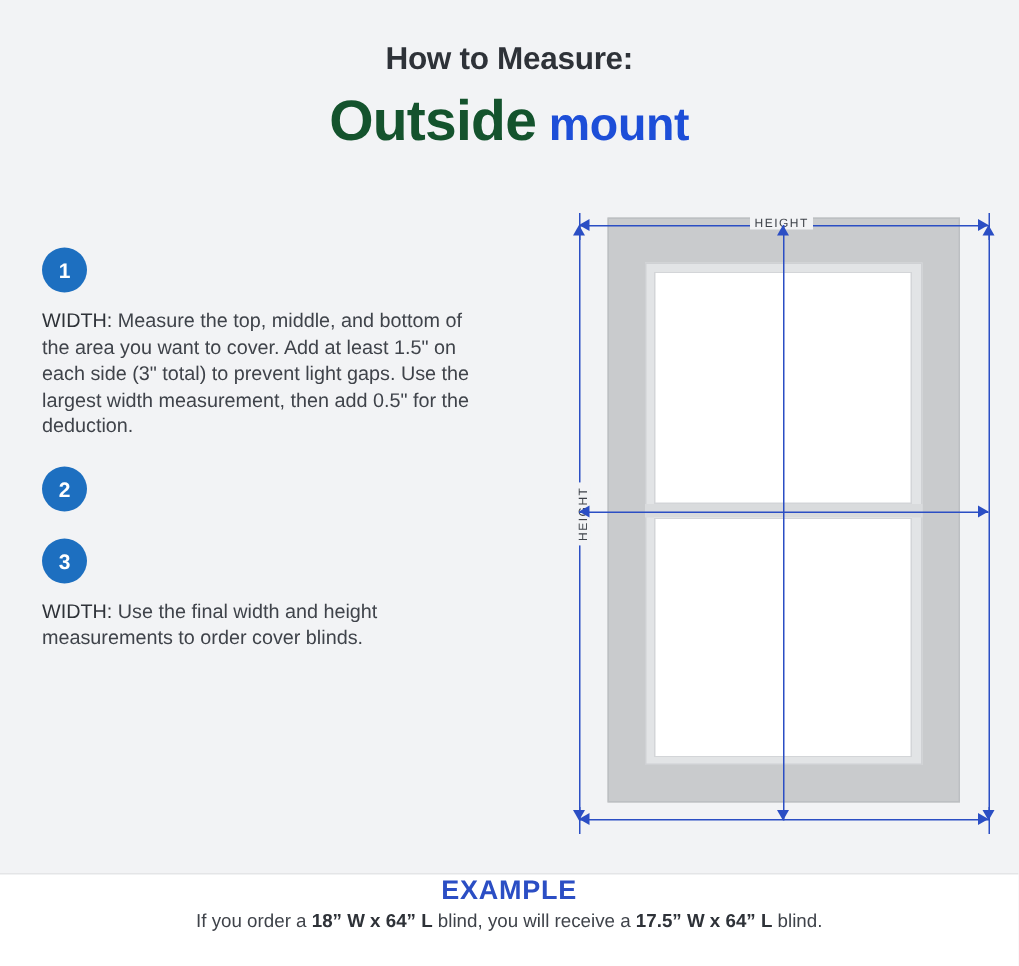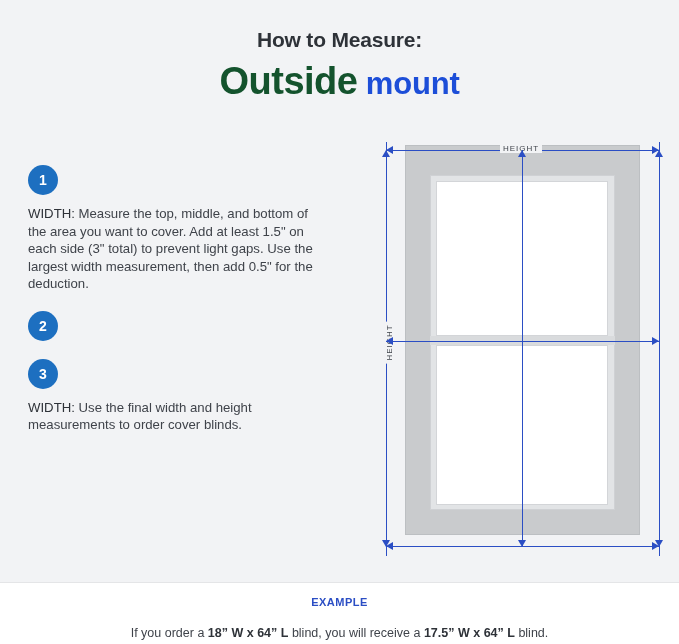--- a/index.html
+++ b/index.html
@@ -194,28 +194,28 @@
     position: absolute;
     left: 0;
     bottom: 0;
     width: 679px;
     height: 62px;
     background: #ffffff;
     border-top: 1px solid #e4e5e7;
     text-align: center;
   }
   .footer-title {
-    margin-top: 13px;
-    font-size: 11px;
+    margin-top: 0;
+    font-size: 18px;
     font-weight: bold;
     color: #2b4ec4;
     letter-spacing: 0.5px;
   }
   .footer-text {
-    margin-top: 18px;
+    margin-top: 3px;
     font-size: 12.5px;
     color: #3f434a;
   }
   .footer-text b { color: #2e3238; }
 </style>
 </head>
 <body>
 
 <div class="page">
 

